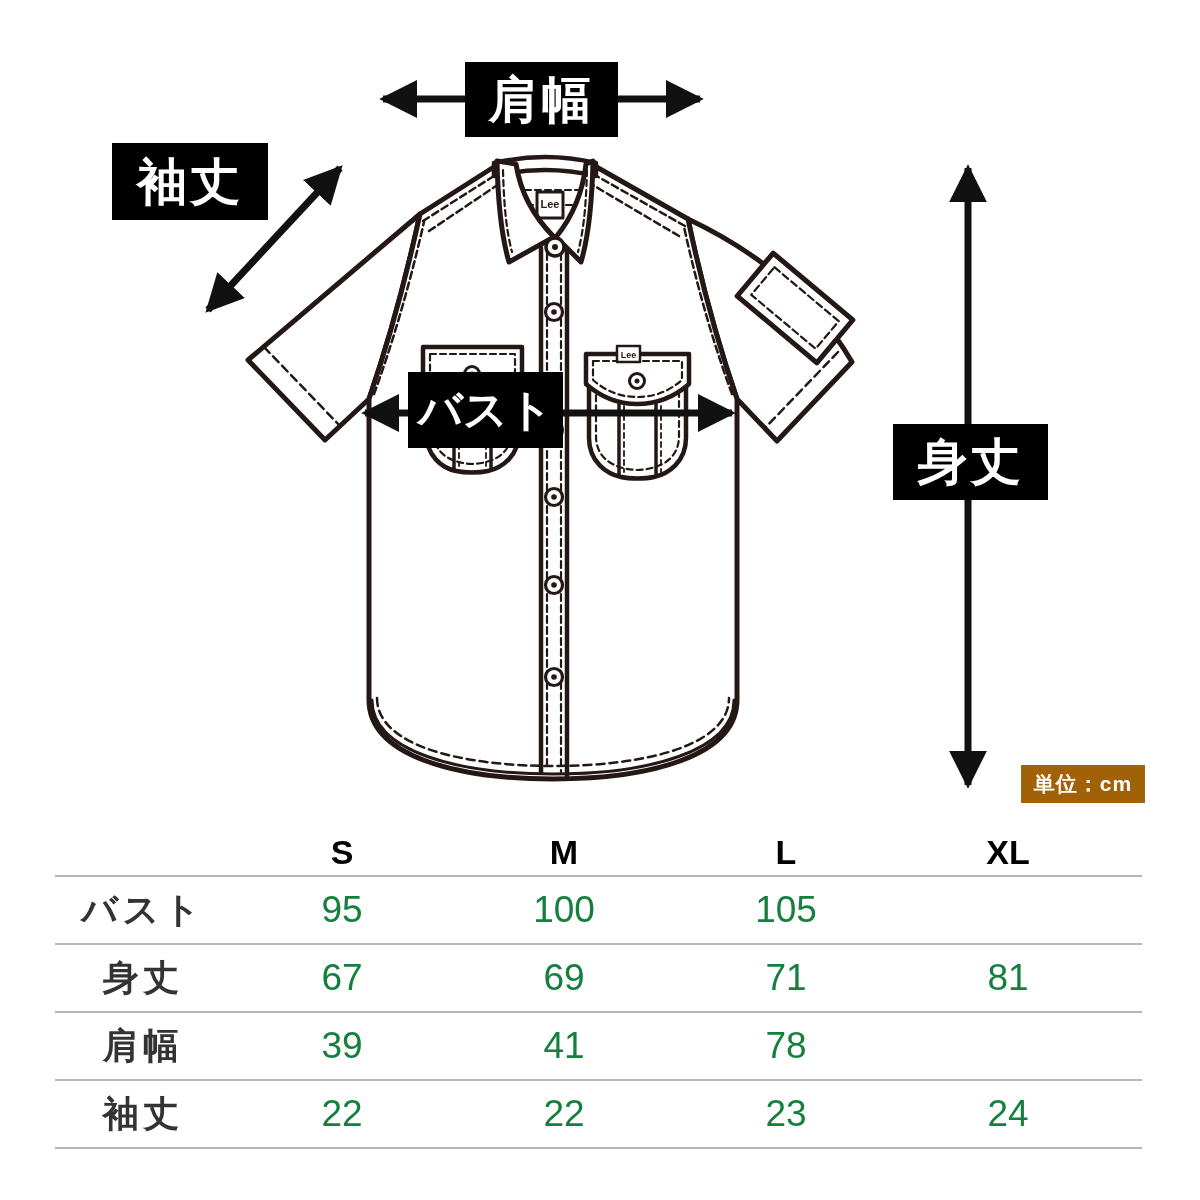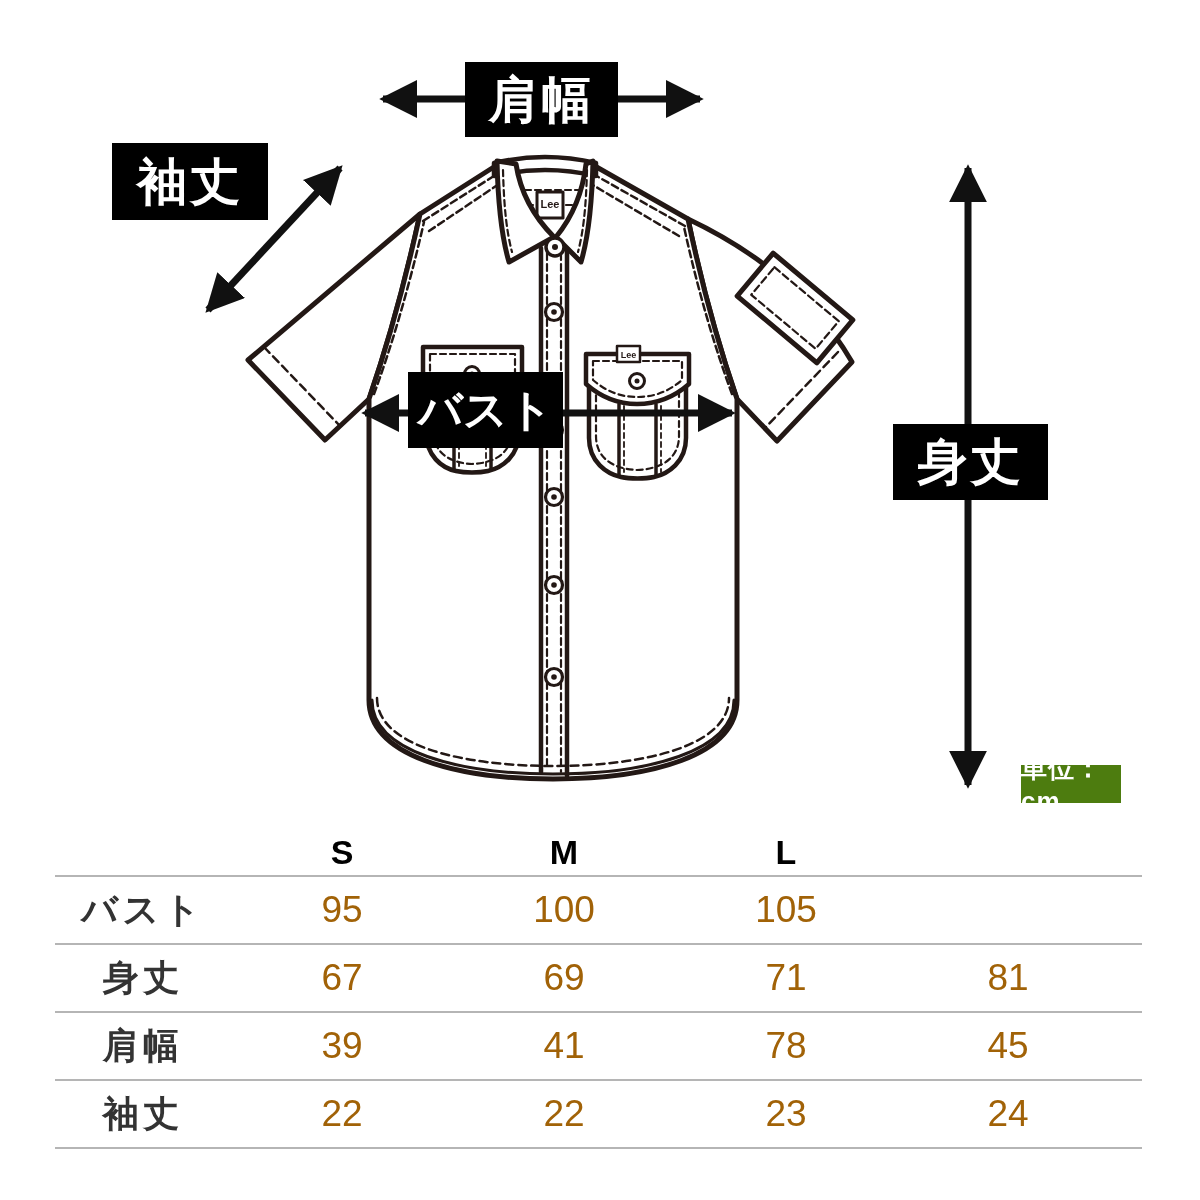--- a/index.html
+++ b/index.html
@@ -11,31 +11,31 @@
   
   .lbl{
     position:absolute;background:#000;color:#fff;display:flex;align-items:center;justify-content:center;
     font-weight:700;line-height:1;user-select:none;
   }
   .lbl-shoulder{left:465px;top:62px;width:153px;height:75px;font-size:50px;letter-spacing:3px;}
   .lbl-sleeve{left:112px;top:143px;width:156px;height:77px;font-size:50px;letter-spacing:3px;}
   .lbl-bust{left:408px;top:372px;width:155px;height:76px;font-size:44px;letter-spacing:0;}
   .lbl-length{left:893px;top:424px;width:155px;height:76px;font-size:50px;letter-spacing:3px;}
   .unit-badge{
-    position:absolute;left:1021px;top:765px;width:100px;height:38px;background:#4d7c0f;color:#fff;
-    display:flex;align-items:center;justify-content:center;font-size:26px;font-weight:700;letter-spacing:1px;
+    position:absolute;left:1021px;top:765px;width:124px;height:38px;background:#a16207;color:#fff;
+    display:flex;align-items:center;justify-content:center;font-size:21px;font-weight:700;letter-spacing:1px;
   }
   
   .size-table{position:absolute;left:55px;top:830px;width:1087px;}
   .t-row{display:flex;height:66px;border-top:2px solid #b5b5b5;}
   .t-row.header{height:45px;border-top:none;align-items:flex-start;}
   .size-table .t-bottom{border-top:2px solid #b5b5b5;height:0;}
   .t-cell{display:flex;align-items:center;justify-content:center;}
   .t-label{width:176px;font-size:36px;font-weight:700;color:#333;letter-spacing:0.12em;}
-  .t-val{width:222px;font-size:37px;color:#a16207;}
+  .t-val{width:222px;font-size:37px;color:#15803d;}
   .t-col{width:222px;font-size:34px;font-weight:700;color:#000;align-self:center;}
   .header .t-label{visibility:hidden;}
 </style>
 </head>
 <body>
 
 <div class="canvas">
 
   <svg class="diagram-svg" width="1200" height="820" viewBox="0 0 1200 820">
     <defs>
@@ -159,20 +159,21 @@
   <div class="lbl lbl-bust">バスト</div>
   <div class="lbl lbl-length">身丈</div>
   <div class="unit-badge">単位：cm</div>
 
   <div class="size-table">
     <div class="t-row header">
       <div class="t-cell t-label"></div>
       <div class="t-cell t-col">S</div>
       <div class="t-cell t-col">M</div>
       <div class="t-cell t-col">L</div>
+      <div class="t-cell t-col">XL</div>
     </div>
 
     <div class="t-row">
       <div class="t-cell t-label">バスト</div>
       <div class="t-cell t-val">95</div>
       <div class="t-cell t-val">100</div>
       <div class="t-cell t-val">105</div>
     </div>
 
     <div class="t-row">
@@ -181,21 +182,20 @@
       <div class="t-cell t-val">69</div>
       <div class="t-cell t-val">71</div>
       <div class="t-cell t-val">81</div>
     </div>
 
     <div class="t-row">
       <div class="t-cell t-label">肩幅</div>
       <div class="t-cell t-val">39</div>
       <div class="t-cell t-val">41</div>
       <div class="t-cell t-val">78</div>
-      <div class="t-cell t-val">45</div>
     </div>
 
     <div class="t-row">
       <div class="t-cell t-label">袖丈</div>
       <div class="t-cell t-val">22</div>
       <div class="t-cell t-val">22</div>
       <div class="t-cell t-val">23</div>
       <div class="t-cell t-val">24</div>
     </div>
 

